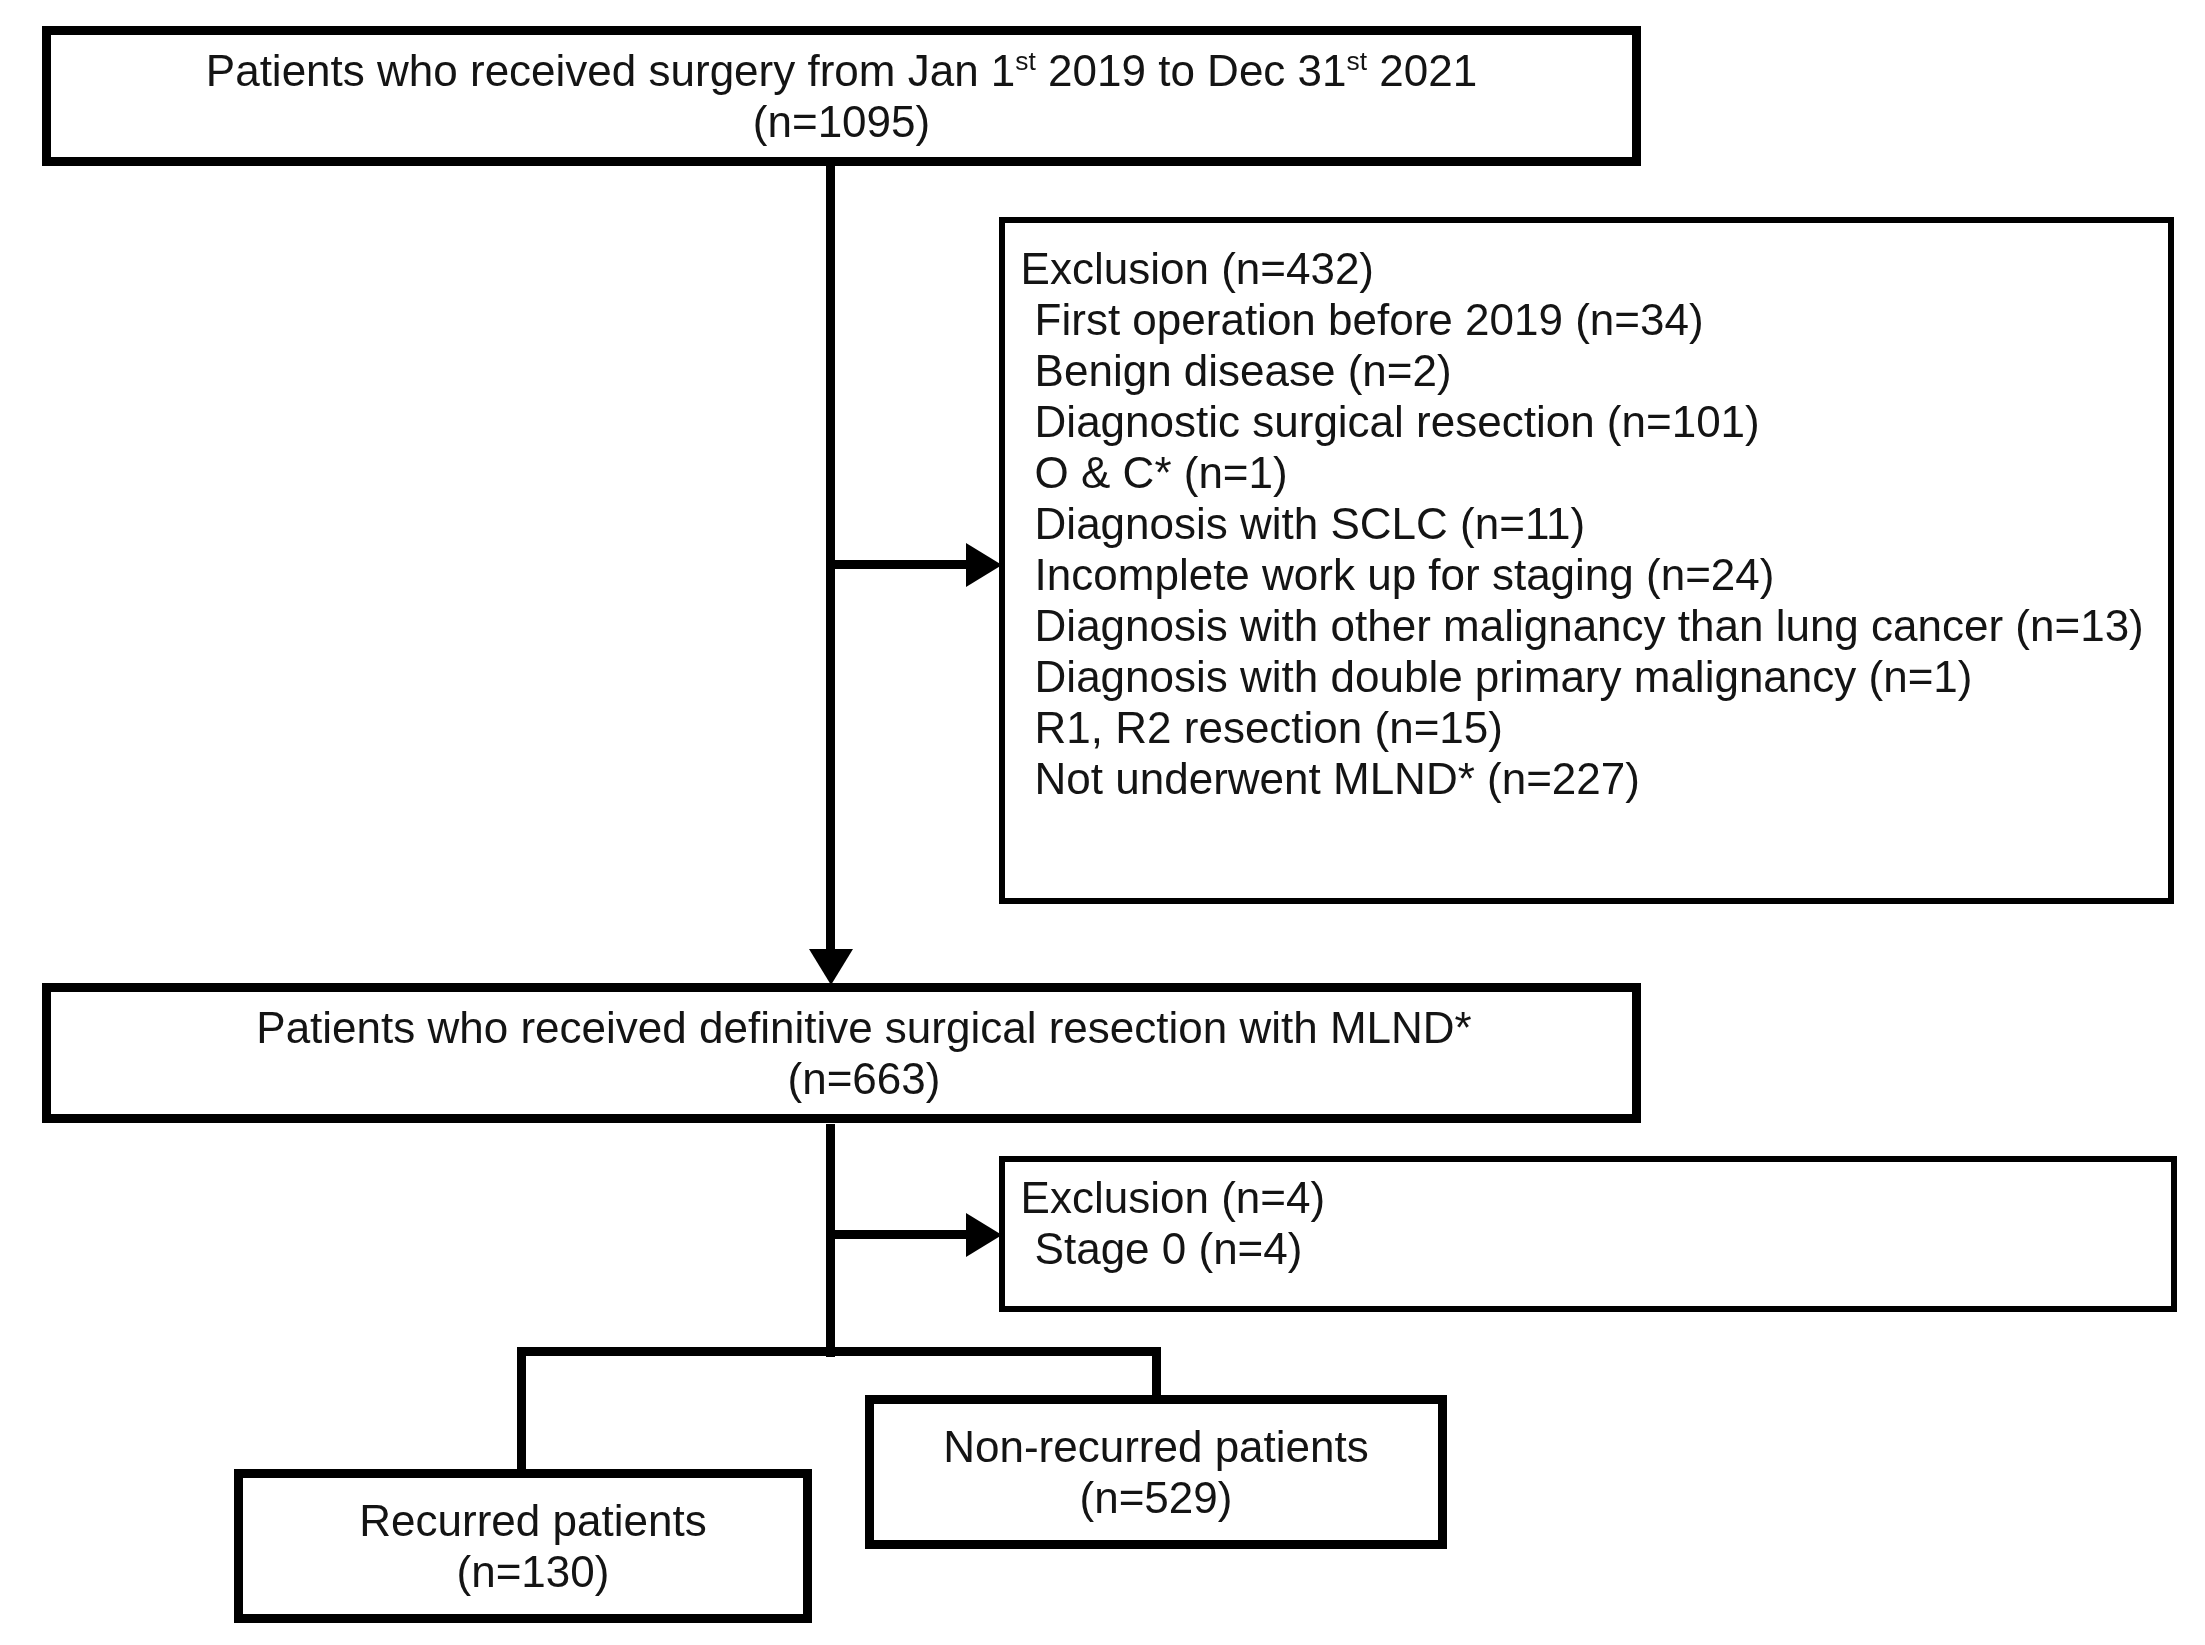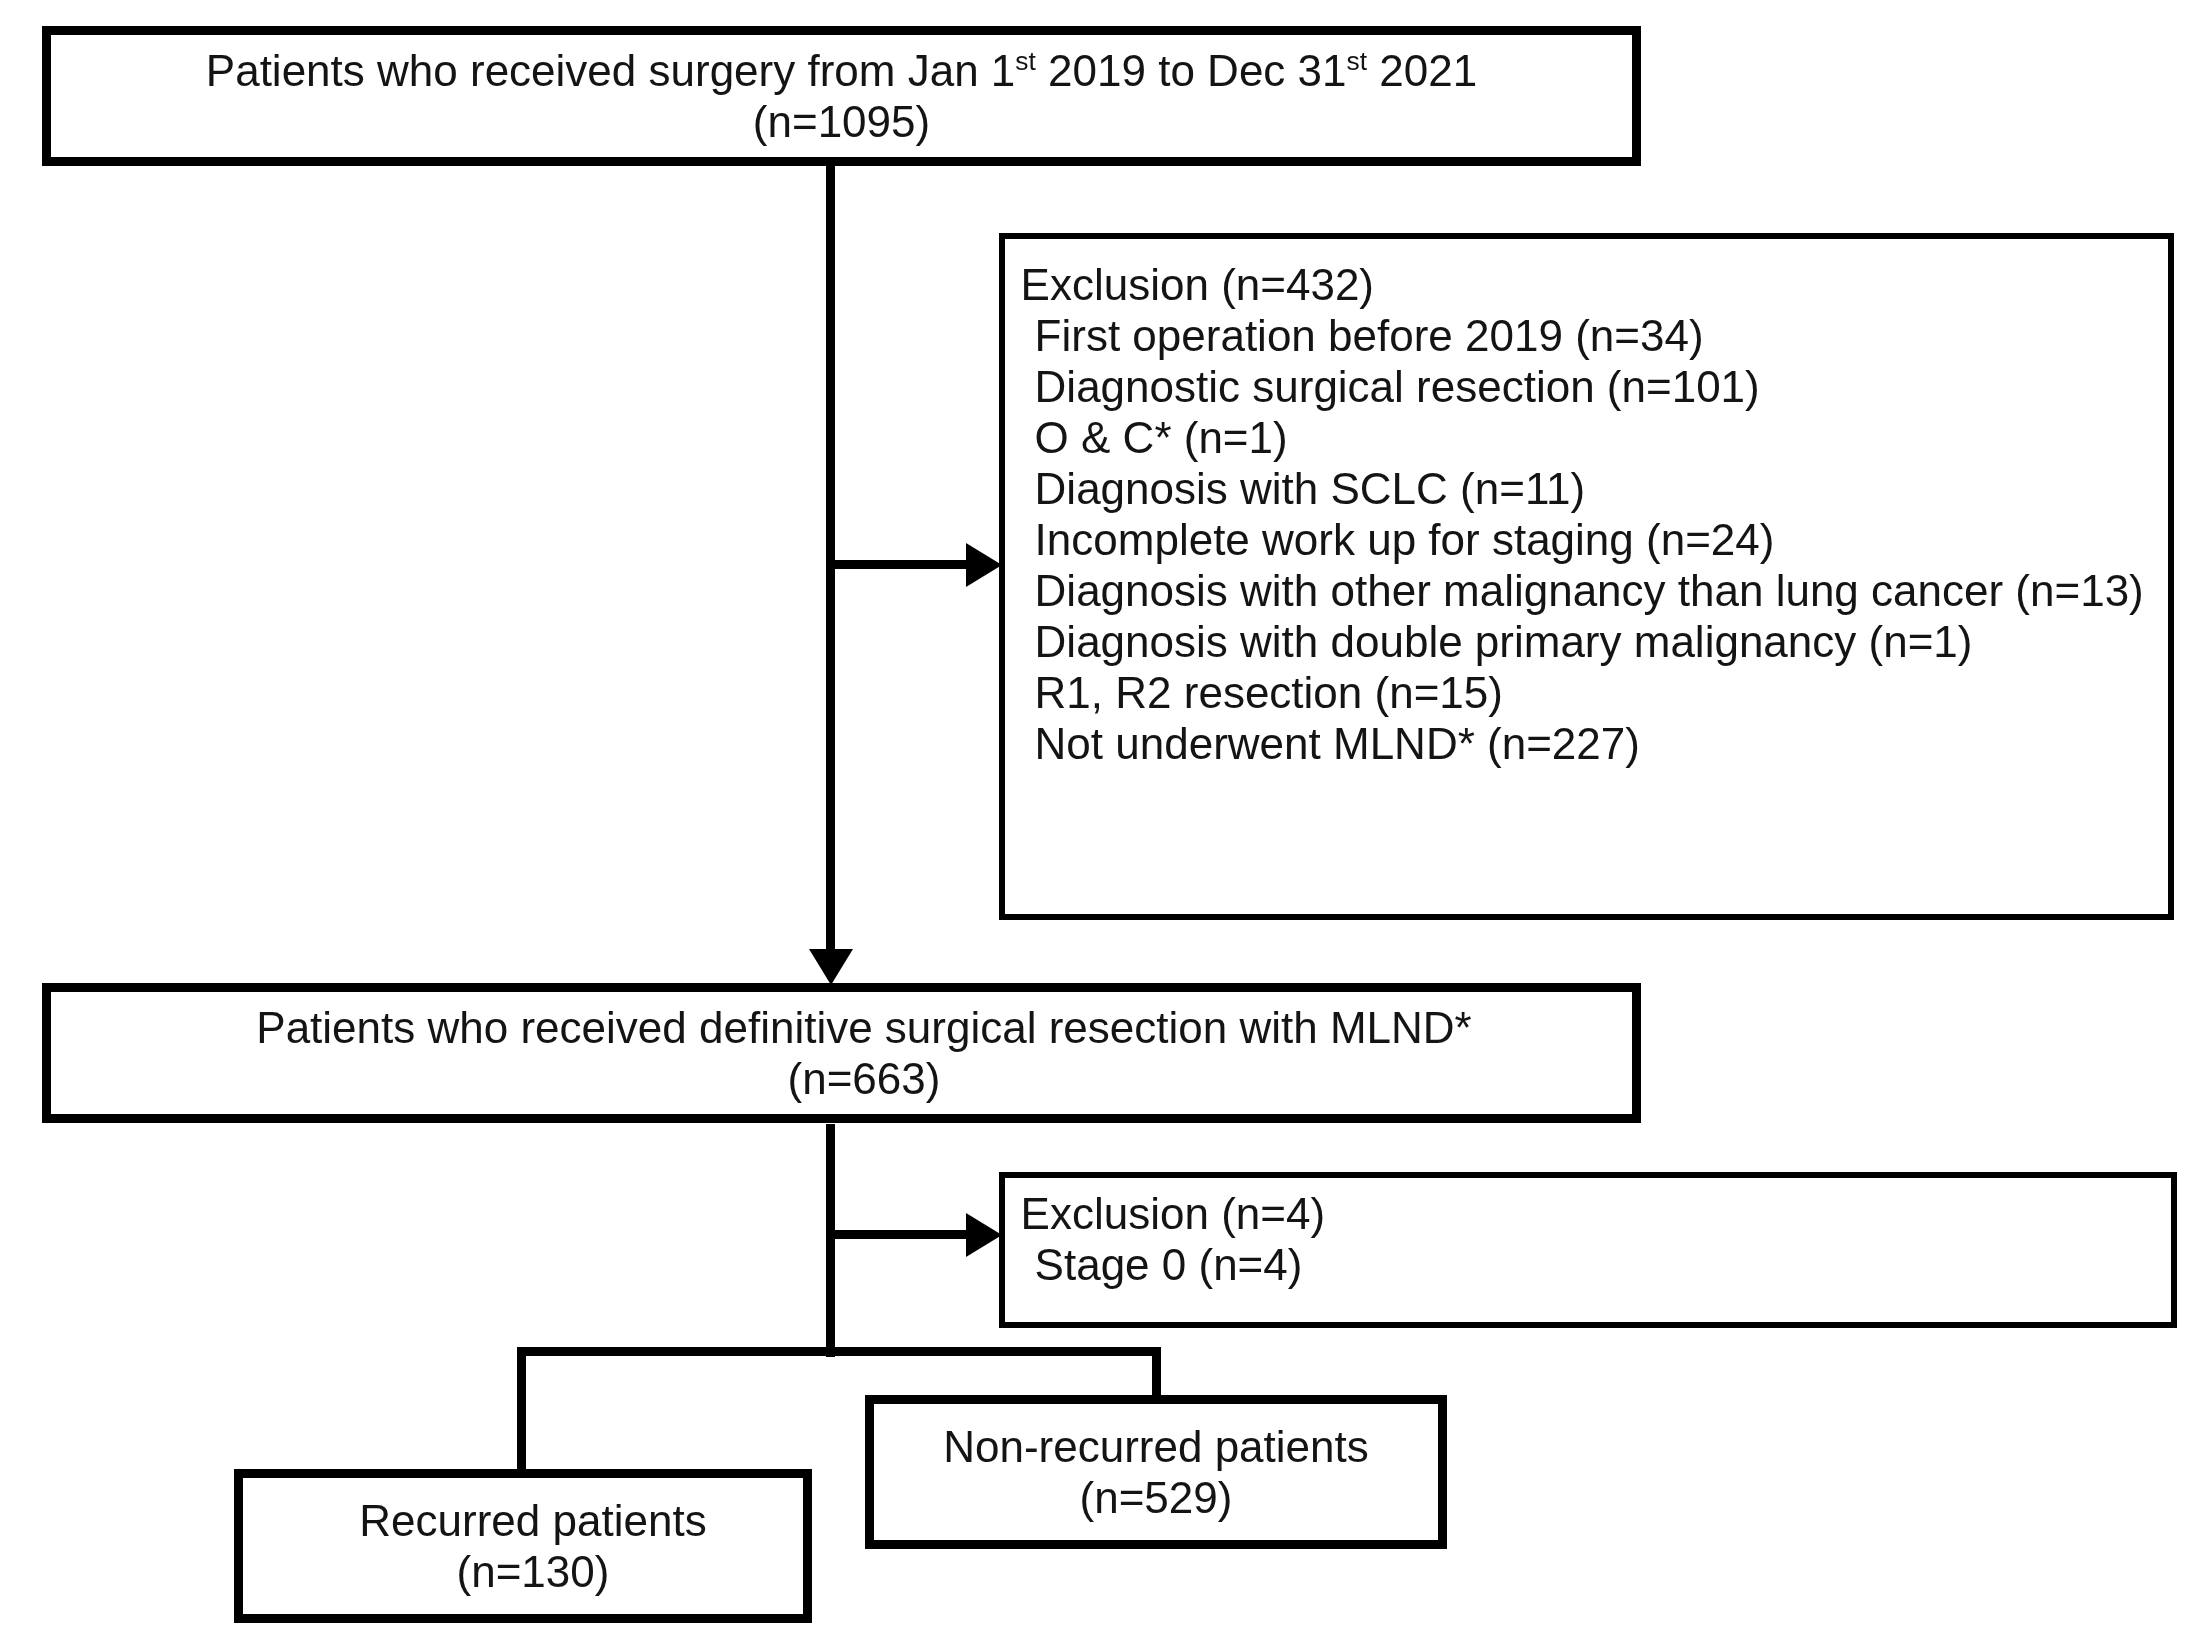--- a/index.html
+++ b/index.html
@@ -23,21 +23,20 @@
     display:flex;
     flex-direction:column;
     align-items:center;
     justify-content:center;
     text-align:center;
   }
   .box.excl {
     border-width:6.2px;
     padding:20px 15.6px 0 15.6px;
     text-align:left;
-    margin-top:16px;
   }
   .excl .item { padding-left:14px; }
   .vline, .hline { position:absolute; background:#000000; }
   .arrowhead { position:absolute; width:0; height:0; }
   .arrowhead.down {
     border-left:22px solid transparent;
     border-right:22px solid transparent;
     border-top:36px solid #000000;
   }
   .arrowhead.right {
@@ -77,20 +76,21 @@
 
   <div class="vline" id="stem-1"></div>
   <div class="arrowhead down" id="down-head"></div>
 
   <div class="hline" id="arrow1-line"></div>
   <div class="arrowhead right" id="arrow1-head"></div>
 
   <div class="box excl" id="box-exclusion1">
     <div>Exclusion (n=432)</div>
     <div class="item">First operation before 2019 (n=34)</div>
+    <div class="item">Benign disease (n=2)</div>
     <div class="item">Diagnostic surgical resection (n=101)</div>
     <div class="item">O &amp; C* (n=1)</div>
     <div class="item">Diagnosis with SCLC (n=11)</div>
     <div class="item">Incomplete work up for staging (n=24)</div>
     <div class="item">Diagnosis with other malignancy than lung cancer (n=13)</div>
     <div class="item">Diagnosis with double primary malignancy (n=1)</div>
     <div class="item">R1, R2 resection (n=15)</div>
     <div class="item">Not underwent MLND* (n=227)</div>
   </div>
 

